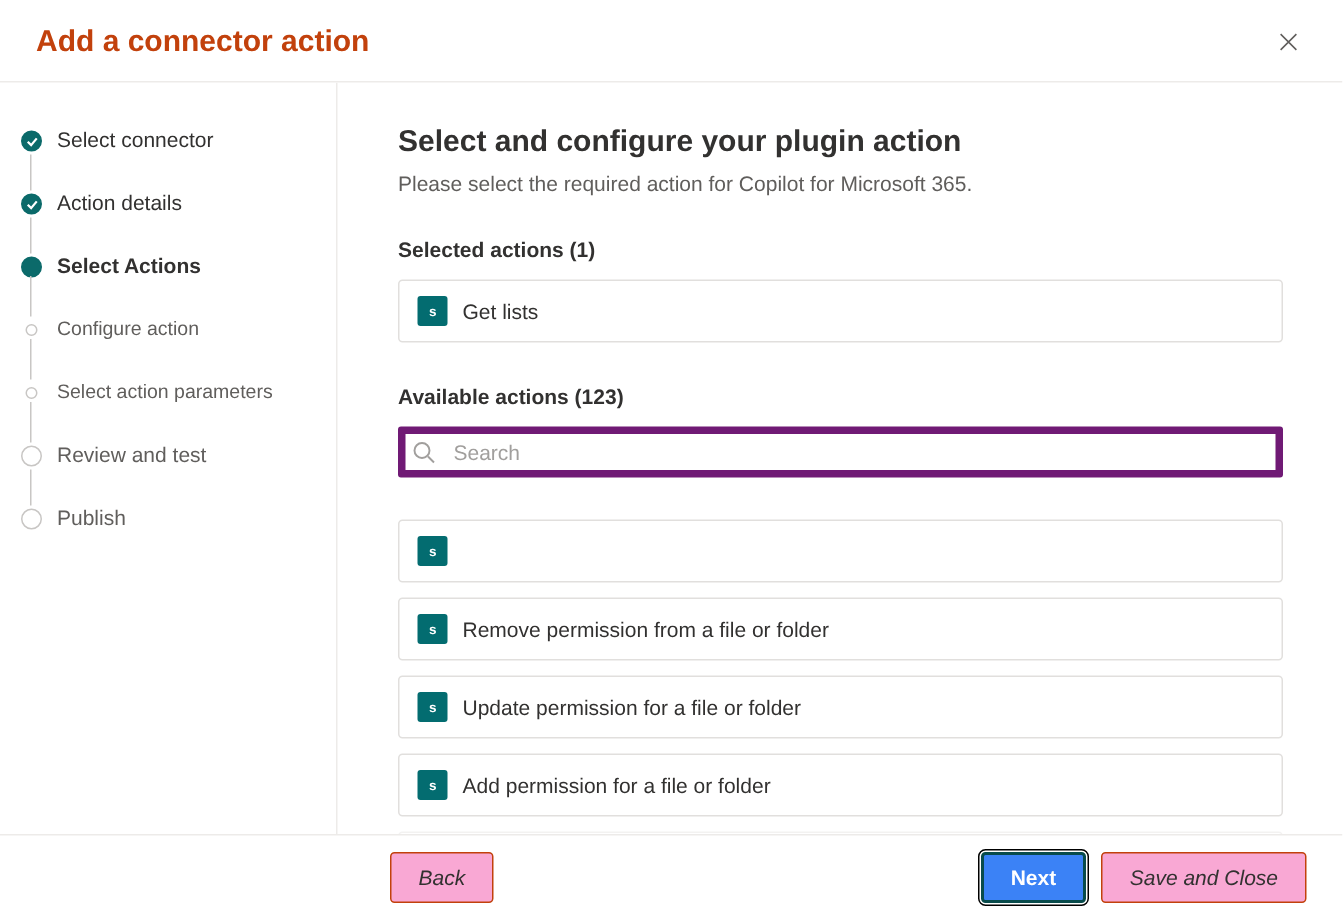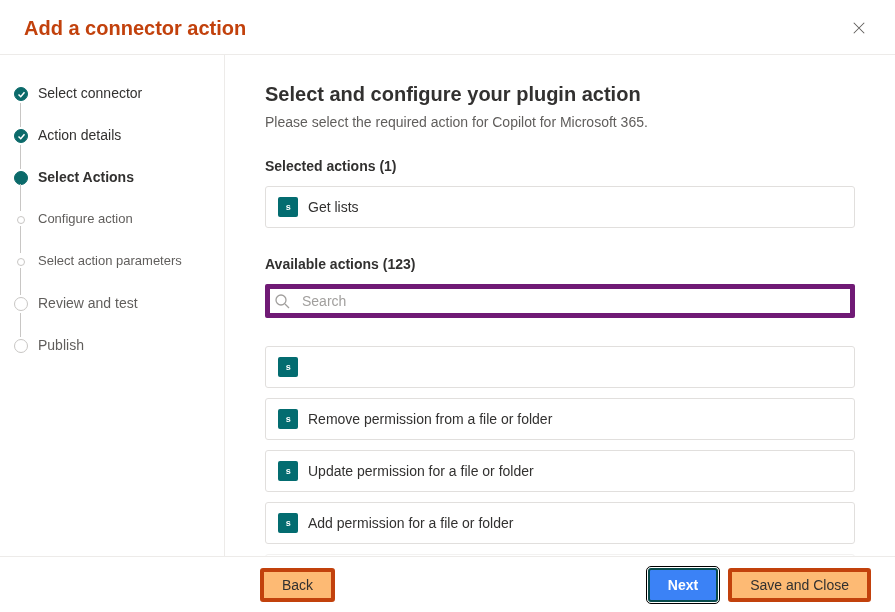--- a/index.html
+++ b/index.html
@@ -34,21 +34,21 @@
   .action-icon { width: 20px; height: 20px; background: #036c70; display: flex; align-items: center; justify-content: center; color: #fff; font-size: 9px; font-weight: 600; border-radius: 2px; flex-shrink:0; font-family: Arial, sans-serif; letter-spacing: -0.5px; }
   .action-name { font-size: 14px; color: #323130; }
   .selected-block { margin-bottom: 28px; }
   .search-box { position: relative; margin-bottom: 28px; }
   .search-box input { width: 100%; height: 34px; border: 5px solid #701a75; border-radius: 2px; padding: 0 10px 0 32px; font-size: 14px; color: #323130; outline: none; }
   .search-box input::placeholder { color: #a19f9d; }
   .search-box .search-icon { position: absolute; left: 9px; top: 50%; transform: translateY(-50%); width: 16px; height: 16px; color: #a19f9d; }
   .footer { height: 56px; border-top: 1px solid #edebe9; display: flex; align-items: center; justify-content: flex-end; padding: 0 24px; gap: 10px; }
   .footer .left { margin-right: auto; margin-left: 236px; }
   .btn { height: 34px; padding: 0 18px; font-size: 14px; border-radius: 3px; cursor: pointer; display: inline-flex; align-items: center; justify-content: center; }
-  .btn-secondary { background: #fdba74; border: 4px solid #c2410c; color: #323130; }
+  .btn-secondary { background: #f9a8d4; border: 1px solid #c2410c; color: #323130; font-style: italic; }
   .btn-primary { background: #3b82f6; border: 2px solid #084b4b; color: #fff; font-weight: 600; outline: 1px solid #000; outline-offset: 1px; }
   .available-list { margin-bottom: 10px; }
 </style>
 </head>
 <body>
 
 <div class="dialog">
   <div class="header">
     <div class="header-title">Add a connector action</div>
     <div class="close-btn">

